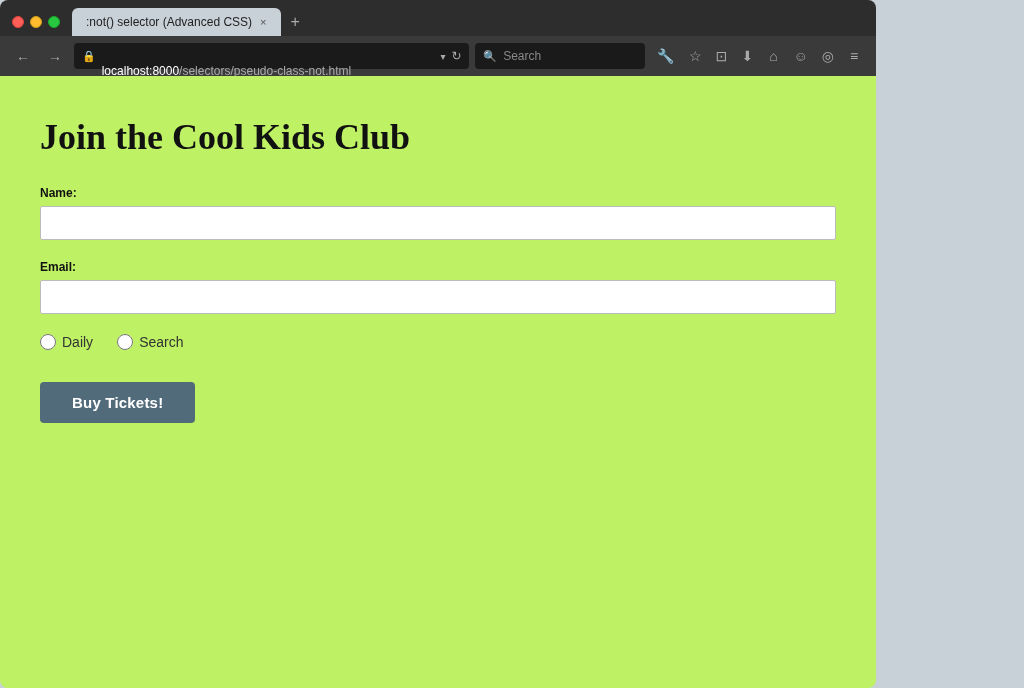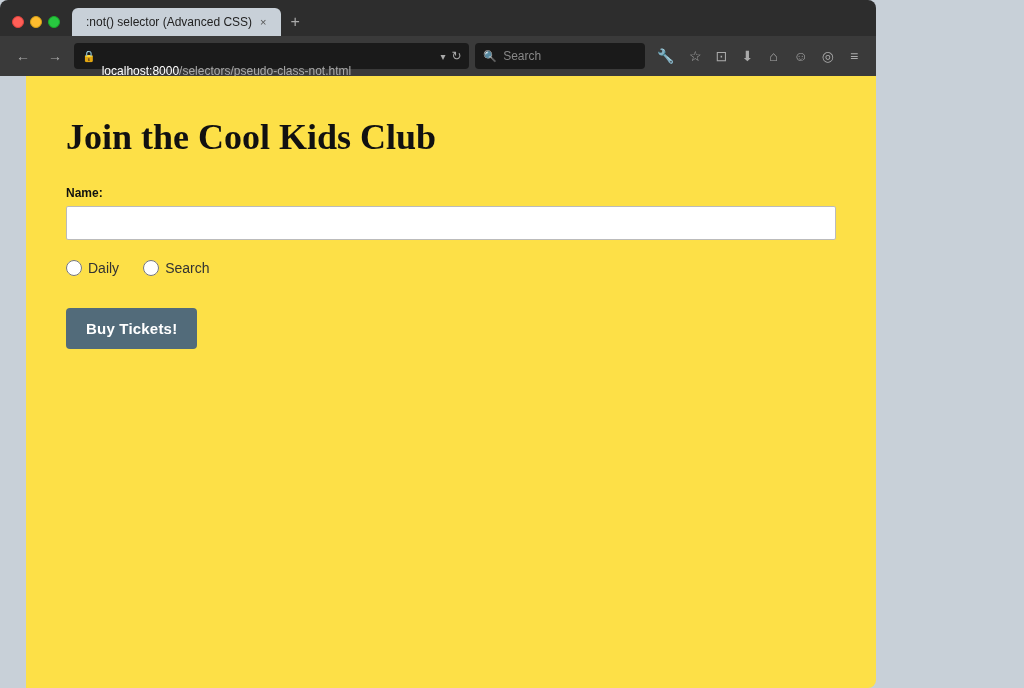--- a/index.html
+++ b/index.html
@@ -182,24 +182,23 @@
 
     .nav-icons {
       display: flex;
       align-items: center;
       gap: 2px;
     }
 
     
     .page-content {
       flex: 1;
-      background: #fde047;
+      background: #bef264;
       padding: 40px 40px 40px 40px;
       overflow-y: auto;
-      margin-left: 26px;
     }
 
     .page-title {
       font-size: 36px;
       font-weight: 900;
       color: #111;
       margin-bottom: 28px;
       font-family: Georgia, serif;
     }
 
@@ -256,21 +255,21 @@
       height: 16px;
       cursor: pointer;
       accent-color: #555;
     }
 
     .submit-btn {
       background: #526b7a;
       color: white;
       border: none;
       border-radius: 4px;
-      padding: 12px 20px;
+      padding: 12px 32px;
       font-size: 15px;
       font-weight: 600;
       cursor: pointer;
       letter-spacing: 0.2px;
     }
   </style>
 </head>
 <body>
 
 <div class="browser-window">
@@ -326,20 +325,24 @@
 
   <div class="page-content">
 
     <h1 class="page-title">Join the Cool Kids Club</h1>
 
     <div class="form-group">
       <label class="form-label">Name:</label>
       <input class="form-input" type="text" style="">
     </div>
 
+    <div class="form-group">
+      <label class="form-label">Email:</label>
+      <input class="form-input" type="email" style="">
+    </div>
 
 
     <div class="radio-group">
       <label class="radio-option">
         <input class="radio-input" type="radio" name="digest" value="daily" style="">
         <span>Daily</span>
       </label>
       <label class="radio-option">
         <input class="radio-input" type="radio" name="digest" value="weekly" style="">
         <span>Search</span>

